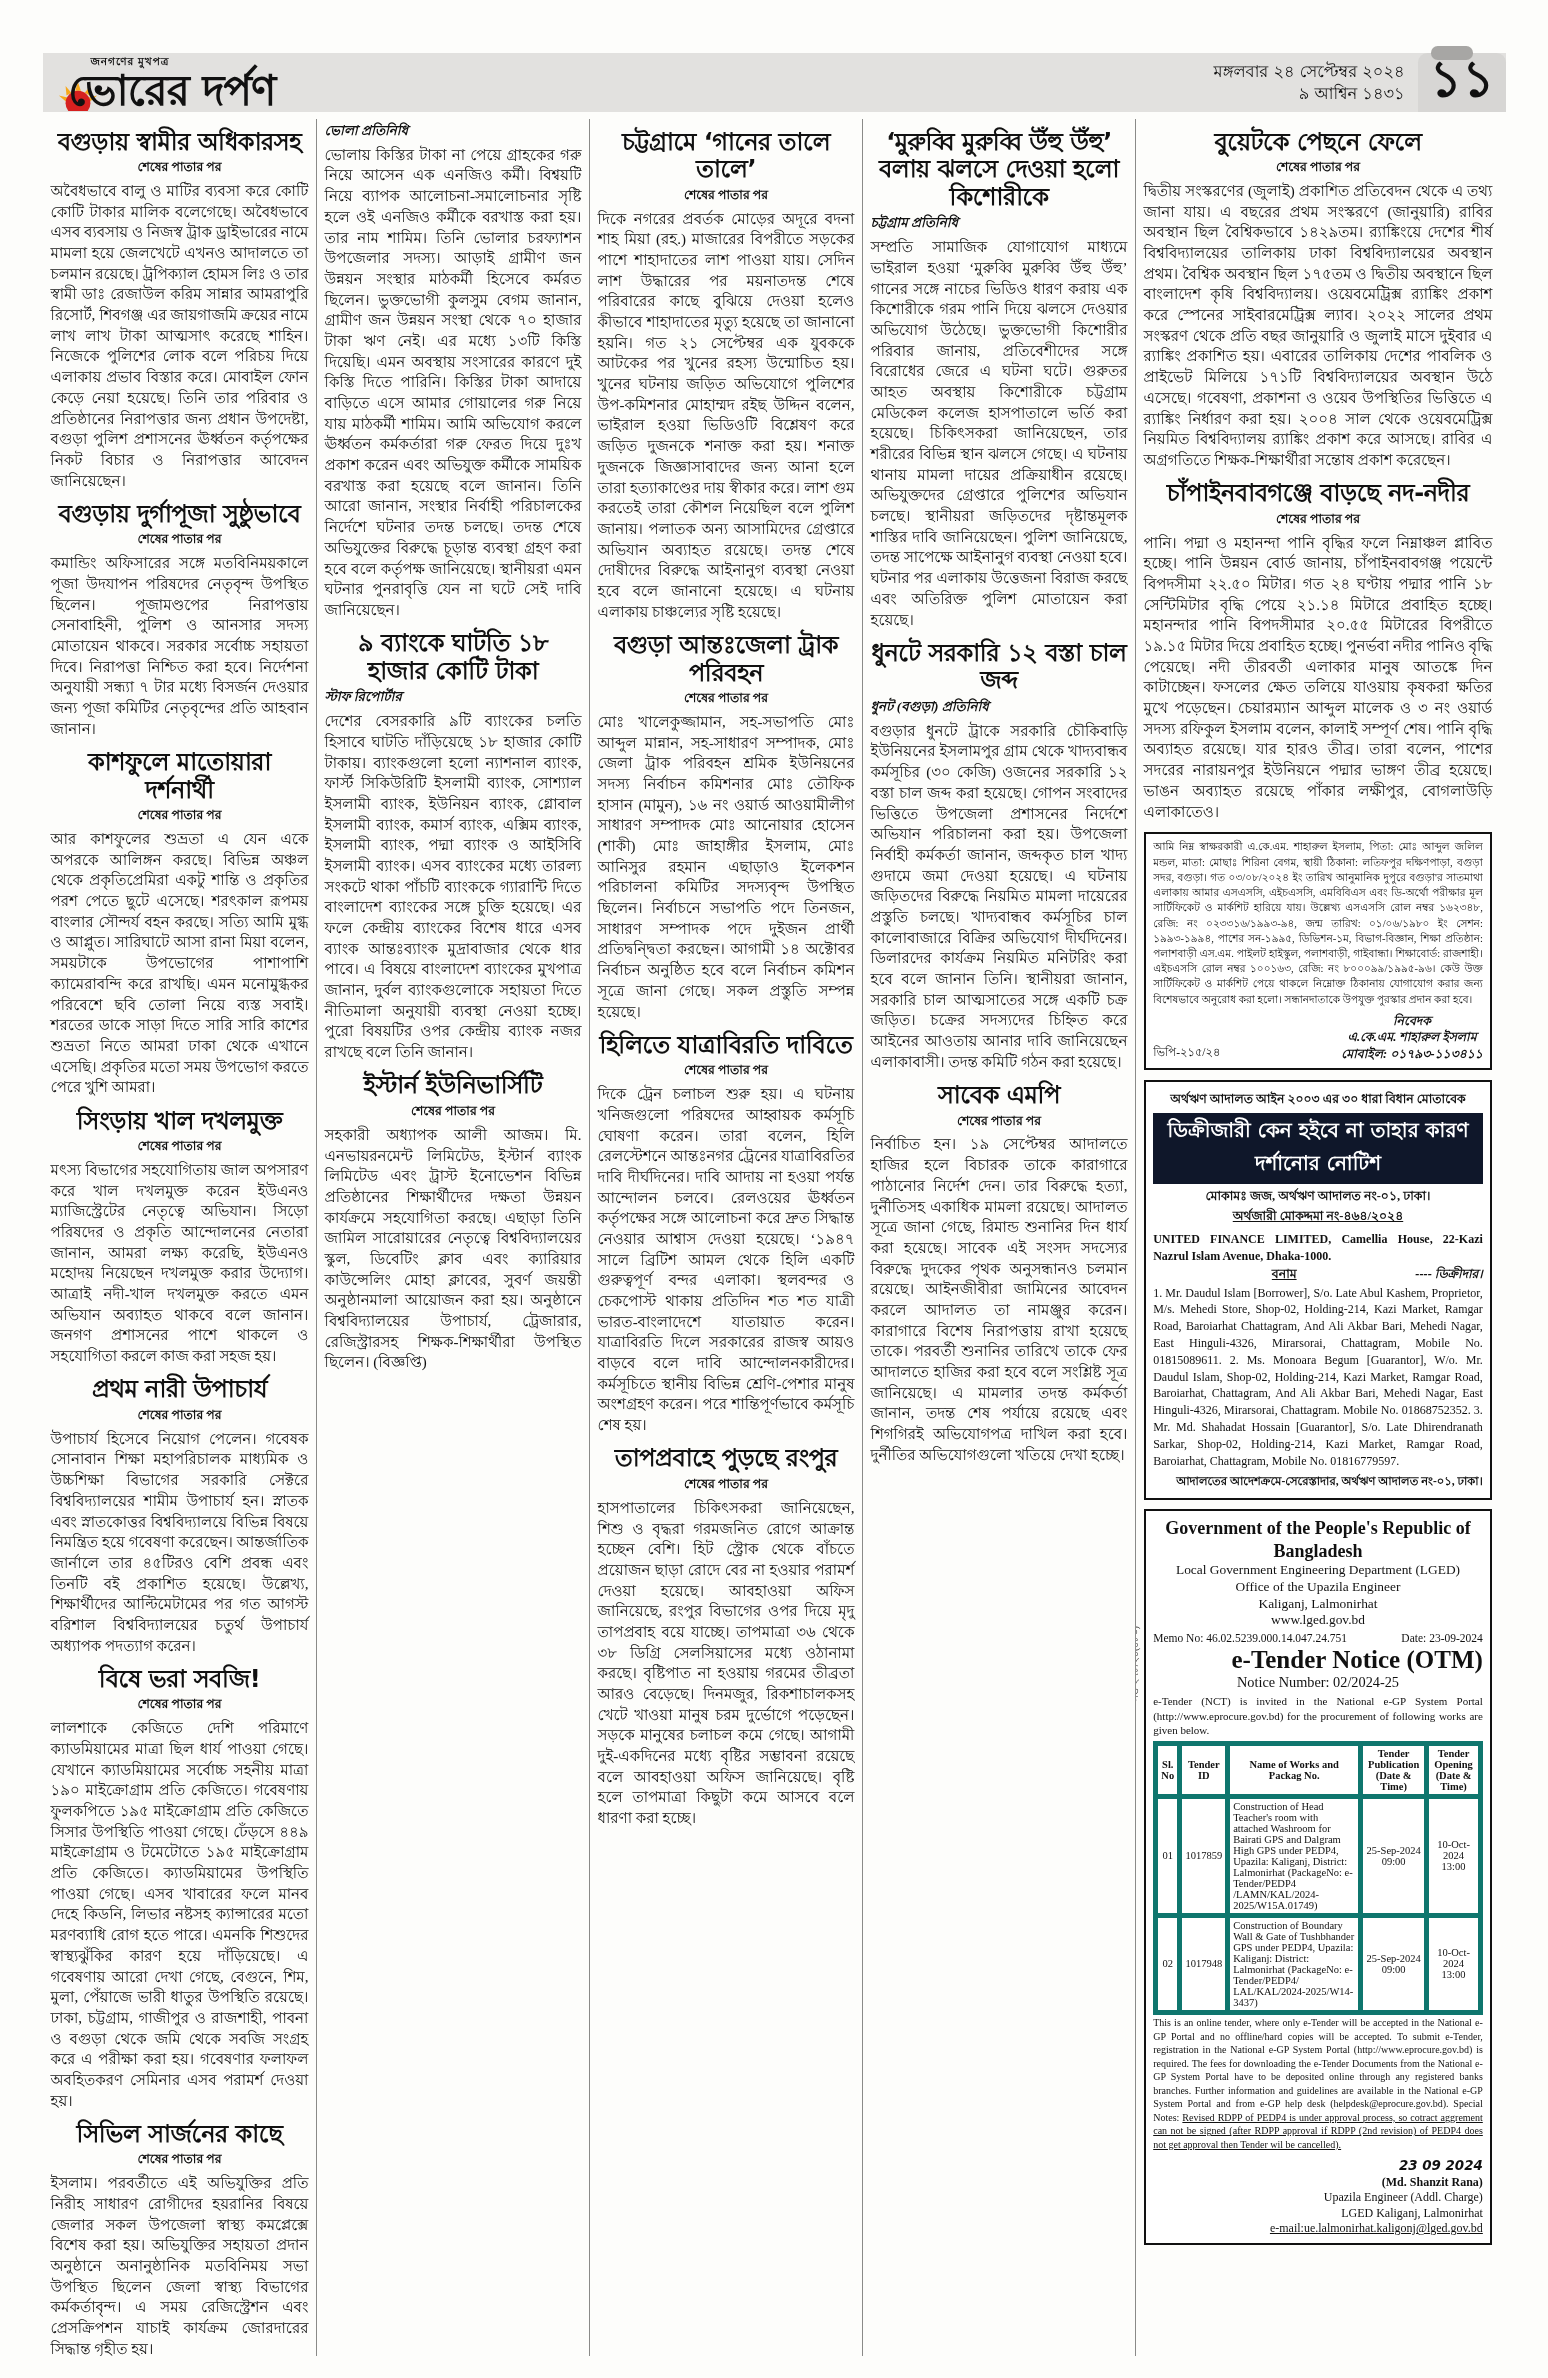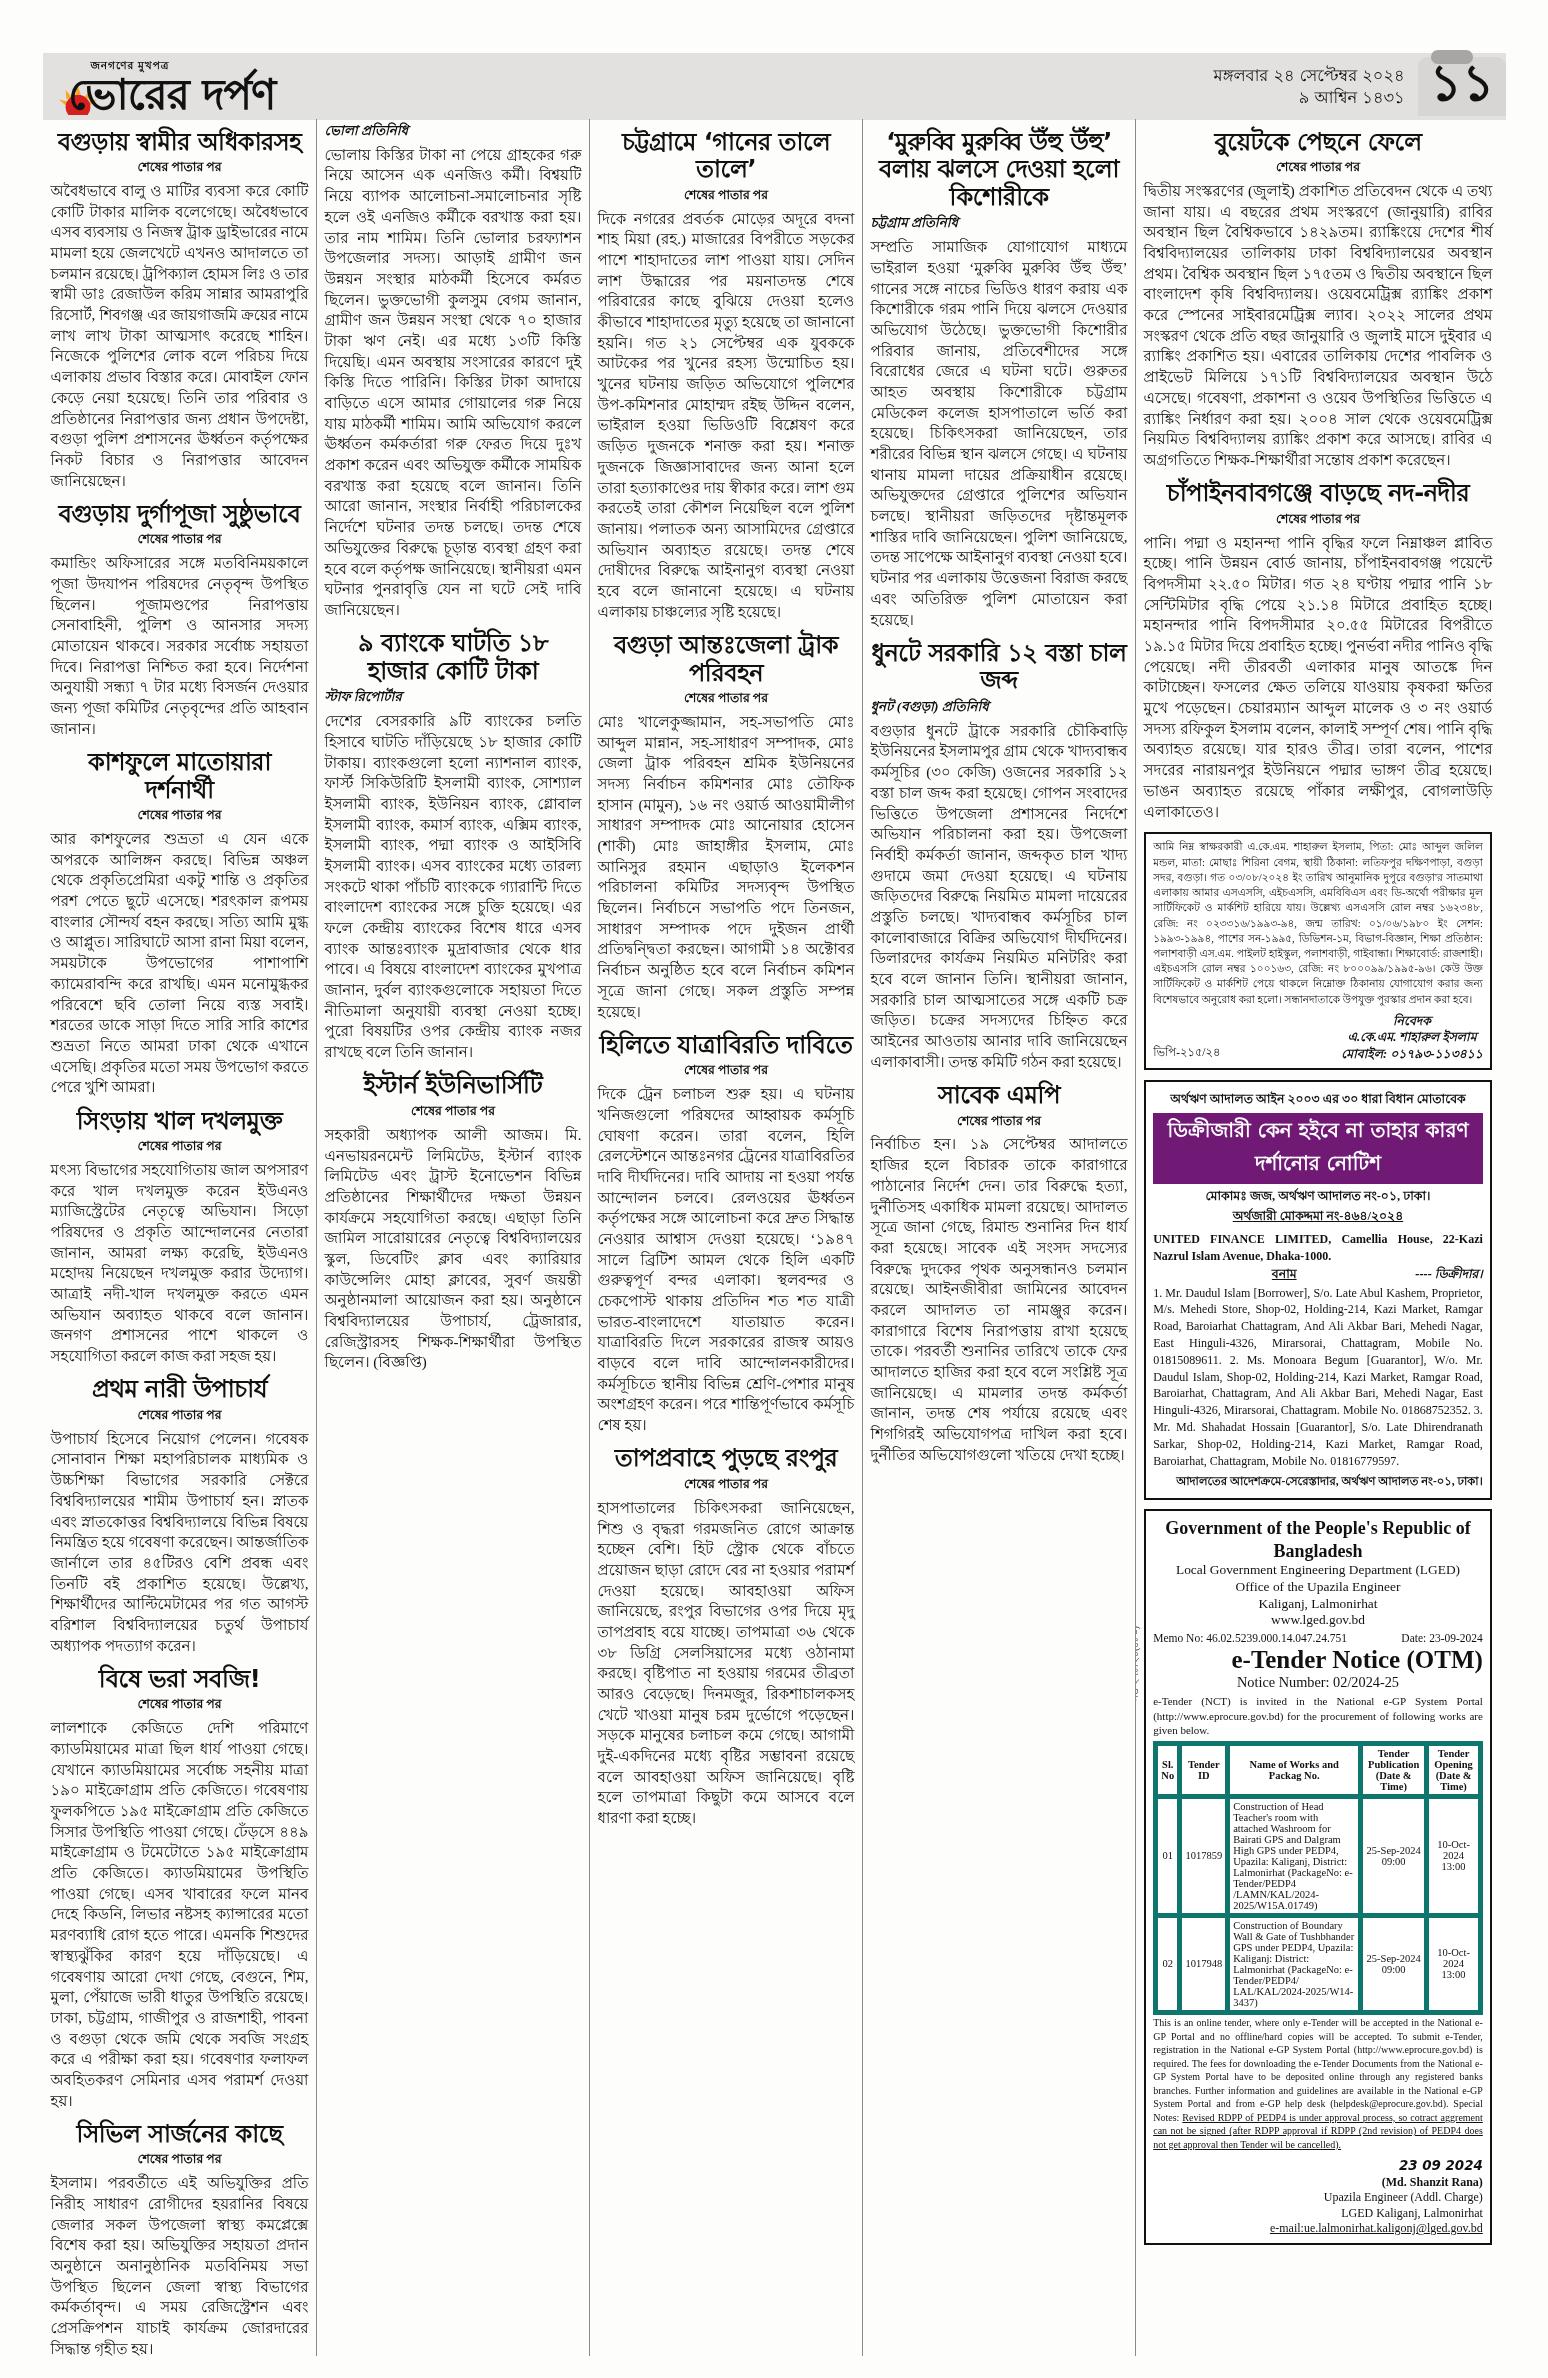--- a/index.html
+++ b/index.html
@@ -4,21 +4,21 @@
 <style>
   html,body{margin:0;padding:0;background:#e8e8e6;}
   .sheet{
     position:relative;width:1549px;height:2378px;margin:0 auto;
     background:#fdfdfb;color:#111;
     font-family:"Liberation Serif","DejaVu Serif",serif;
     overflow:hidden;
   }
   
   .masthead{
-    position:absolute;left:43px;top:53px;width:1463px;height:67px;
+    position:absolute;left:43px;top:53px;width:1463px;height:59px;
     background:#e2e1df;display:flex;align-items:center;justify-content:space-between;
   }
   .brand{display:flex;flex-direction:column;padding-left:13.4px;}
   .tagline{font-size:10.5px;font-weight:bold;letter-spacing:1px;margin-left:34px;}
   .brand-row{display:flex;align-items:flex-end;gap:3.8px;}
   .sun{position:relative;width:44px;height:29px;margin-right:-36px;z-index:0;}
   .sun svg{display:block;}
   .brand-title{
     position:relative;z-index:1;font-size:42px;font-weight:bold;line-height:0.95;
     font-family:"DejaVu Sans","Liberation Sans",sans-serif;letter-spacing:-1px;
@@ -46,21 +46,21 @@
   .byline{font-weight:bold;font-style:italic;font-size:13.4px;margin:1.9px 0;}
   .body{font-size:15px;line-height:1.38;text-align:justify;margin:0 0 5.7px 0;}
   
   .notice-box{border:2.9px solid #111;margin:9.6px 0;padding:5.7px 7.6px;box-sizing:border-box;background:#fff;}
   .lost-title{font-size:32.5px;font-weight:bold;text-align:center;border:1.9px solid #111;margin:1.9px 9.6px 5.7px 9.6px;
     font-family:"DejaVu Sans",sans-serif;letter-spacing:1px;}
   .lost-body{font-size:10.5px;line-height:1.45;text-align:justify;}
   .lost-footer{display:flex;justify-content:space-between;align-items:flex-end;font-size:11.5px;margin-top:5.7px;}
   .lost-sig{text-align:center;font-weight:bold;font-style:italic;font-size:12.4px;line-height:1.35;}
   .decree-topline{font-size:12.4px;text-align:center;font-weight:bold;margin:1.9px 0;}
-  .decree-title{background:#701a75;color:#fff;font-weight:bold;text-align:center;font-size:20px;padding:2.9px 1.9px;margin:2.9px 0;
+  .decree-title{background:#0f172a;color:#fff;font-weight:bold;text-align:center;font-size:20px;padding:2.9px 1.9px;margin:2.9px 0;
     font-family:"DejaVu Sans",sans-serif;}
   .decree-center{font-size:12.4px;text-align:center;font-weight:bold;}
   .decree-case{font-size:12.4px;text-align:center;font-weight:bold;text-decoration:underline;margin-bottom:3.8px;}
   .decree-body{font-size:12px;line-height:1.4;text-align:justify;}
   .decree-vs{display:flex;justify-content:space-between;font-weight:bold;font-size:12.4px;}
   .decree-order{font-size:11.5px;text-align:right;font-weight:bold;margin-top:3.8px;}
   
   .tender-head{text-align:center;line-height:1.25;}
   .t-gov{font-size:18px;font-weight:bold;}
   .t-sub{font-size:13.4px;}

